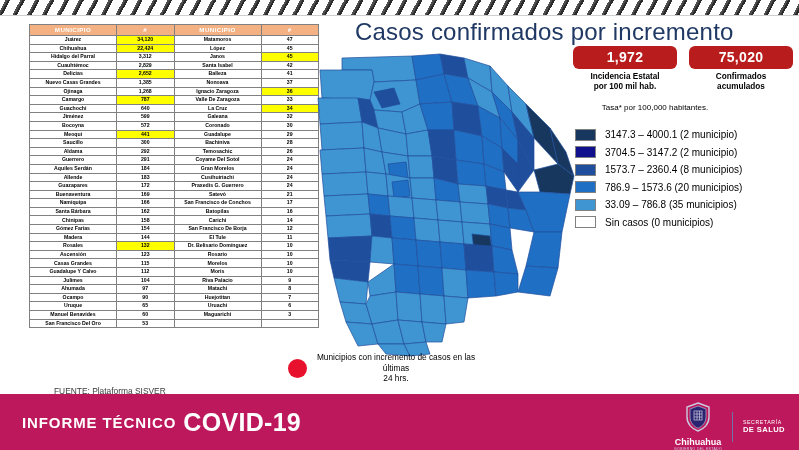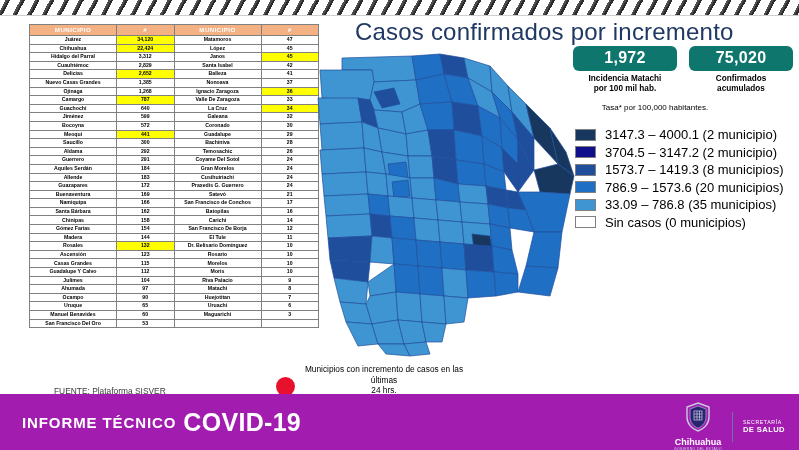--- a/index.html
+++ b/index.html
@@ -58,66 +58,66 @@
     font-size: 24px; color: #1f3864; letter-spacing: .2px;
     font-weight: 400;
     font-family: "Liberation Sans", sans-serif;
   }
 
   
   #stats { position: absolute; left: 573px; top: 46px; width: 220px; }
   .stat-row { display: flex; gap: 12px; }
   .stat { width: 104px; text-align: center; }
   .stat .pill {
-    background: #0f766e; color: #ffffff;
-    border-radius: 6px; font-size: 16px; font-weight: bold;
+    background: #b91c1c; color: #ffffff;
+    border-radius: 6px; font-size: 14px; font-weight: bold;
     padding: 3px 0 4px 0; letter-spacing: .3px;
   }
   .stat .cap {
     font-size: 8.2px; font-weight: bold; color: #000;
     line-height: 1.22; margin-top: 3px;
   }
   #tasa-note {
     position: absolute; left: 545px; top: 103px; width: 220px;
     text-align: center; font-size: 8px; color: #000;
   }
 
   
   #legend { position: absolute; left: 575px; top: 126px; }
   .lg-row { display: flex; align-items: center; height: 17.5px; }
   .lg-sw {
     width: 21px; height: 12px; border: 1px solid #808080; margin-right: 9px;
     flex: none;
   }
-  .lg-tx { font-size: 13px; color: #000; white-space: nowrap; }
+  .lg-tx { font-size: 10px; color: #000; white-space: nowrap; }
 
   
   #dot-note {
-    position: absolute; left: 276px; top: 352px;
-    display: flex; align-items: flex-end; margin-top: 12px;
+    position: absolute; left: 288px; top: 352px;
+    display: flex; align-items: center;
   }
   #red-dot {
     width: 19px; height: 19px; border-radius: 50%;
     background: #e8112d; flex: none; margin-top: 1px;
   }
   #dot-note .txt {
     font-size: 8.3px; color: #000; line-height: 1.28;
     margin-left: 3px; text-align: center; width: 172px;
   }
 
   
   #fuente {
     position: absolute; left: 54px; top: 386px;
     font-size: 8.4px; color: #3a3a3a;
   }
 
   
   #banner {
     position: absolute; left: 0; bottom: 0; width: 799px; height: 56px;
-    background: #a21caf;
+    background: #be185d;
   }
   #banner-title {
     position: absolute; left: 22px; top: 14px;
     color: #ffffff; white-space: nowrap;
   }
   #banner-title .small {
     font-size: 15px; font-weight: bold; letter-spacing: .9px;
     vertical-align: 3px;
   }
   #banner-title .big {
@@ -359,21 +359,21 @@
   </table>
 </div>
 
 <div id="title">Casos confirmados por incremento</div>
 
 <div id="stats">
   <div class="stat-row">
     <div class="stat">
       <div class="pill">1,972</div>
       <div class="cap">
-        <div>Incidencia Matachi</div>
+        <div>Incidencia Estatal</div>
         <div>por 100 mil hab.</div>
       </div>
     </div>
     <div class="stat">
       <div class="pill">75,020</div>
       <div class="cap">
         <div>Confirmados</div>
         <div>acumulados</div>
       </div>
     </div>
@@ -385,21 +385,21 @@
     <div class="lg-row">
       <div class="lg-sw" style="background: rgb(23, 55, 94);"></div>
       <div class="lg-tx">3147.3 – 4000.1 (2 municipio)</div>
     </div>
     <div class="lg-row">
       <div class="lg-sw" style="background: rgb(16, 16, 140);"></div>
       <div class="lg-tx">3704.5  – 3147.2 (2 municipio)</div>
     </div>
     <div class="lg-row">
       <div class="lg-sw" style="background: rgb(31, 78, 156);"></div>
-      <div class="lg-tx">1573.7 – 1419.3 (8 municipios)</div>
+      <div class="lg-tx">1573.7 – 2360.4 (8 municipios)</div>
     </div>
     <div class="lg-row">
       <div class="lg-sw" style="background: rgb(31, 111, 196);"></div>
       <div class="lg-tx">786.9 – 1573.6 (20 municipios)</div>
     </div>
     <div class="lg-row">
       <div class="lg-sw" style="background: rgb(63, 149, 209);"></div>
       <div class="lg-tx"> 33.09 – 786.8 (35 municipios)</div>
     </div>
     <div class="lg-row">

